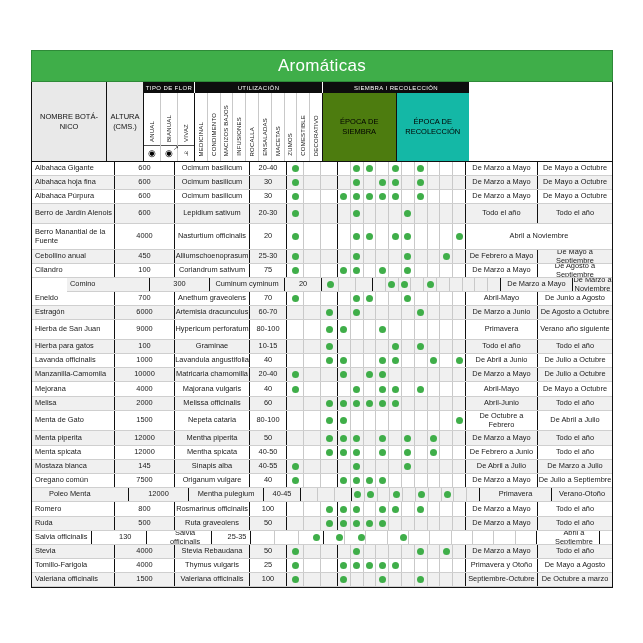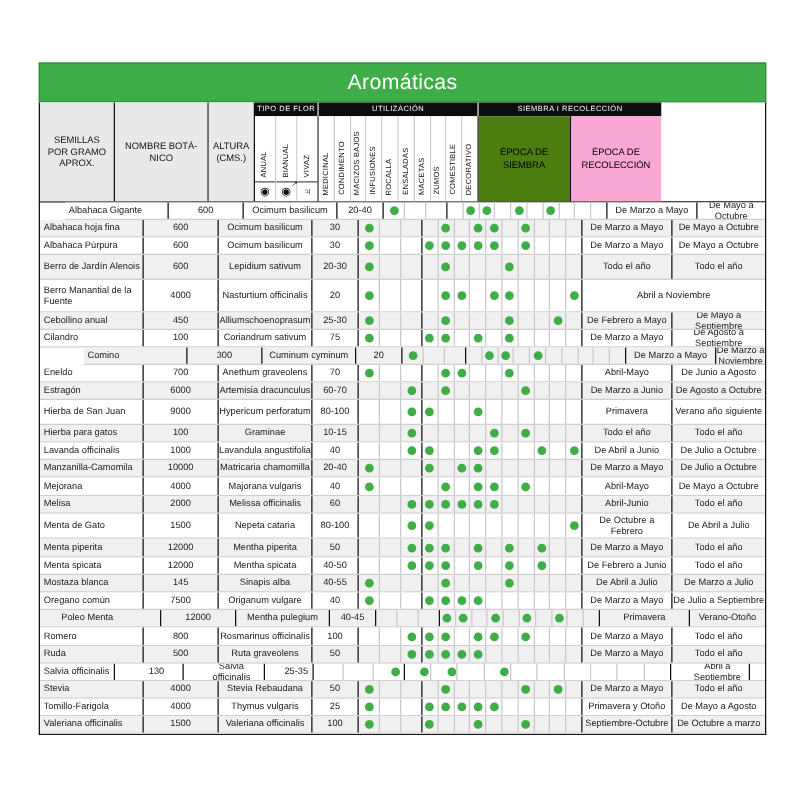--- a/index.html
+++ b/index.html
@@ -37,21 +37,20 @@
 </head>
 <body>
 
 <div id="sheet">
 
   <div class="title-bar">
     <span>Aromáticas</span>
   </div>
 
   <div class="hdr">
-    <div class="hcell w-sem">SEMILLAS POR GRAMO APROX.</div>
     <div class="hcell w-bot">NOMBRE BOTÁ- NICO</div>
     <div class="hcell w-alt">ALTURA (CMS.)</div>
 
     <div class="grp" style="width:51px;">
       <div class="grp-bar">TIPO DE FLOR</div>
       <div class="vcols" id="flor-cols">
           <div class="vcol" style="width: 17px;">
             <span class="vlabel">ANUAL</span>
             <div class="icon-strip">
               <span class="flower-glyph">◉</span>
@@ -105,27 +104,27 @@
           <div class="vcol" style="width: 12.8px;">
             <span class="vlabel" style="margin-bottom: 5px;">DECORATIVO</span>
           </div>
         </div>
     </div>
 
     <div class="grp" style="width:146px;">
       <div class="grp-bar" style="border-right:none;">SIEMBRA I RECOLECCIÓN</div>
       <div class="vcols">
         <div class="epoca-cell w-epo" style="background:#4d7c0f;flex:1;">ÉPOCA DE SIEMBRA</div>
-        <div class="epoca-cell w-epo" style="background:#f9a8d4;flex:1;border-right:none;">ÉPOCA DE RECOLECCIÓN</div>
+        <div class="epoca-cell w-epo" style="background:#14b8a6;flex:1;border-right:none;">ÉPOCA DE RECOLECCIÓN</div>
       </div>
     </div>
   </div>
 
   <div id="rows">
-      <div class="row" style="height: 14px; margin-left: 20px;">
+      <div class="row" style="height: 14px;">
         <div class="cell name w-name b-dark">Albahaca Gigante</div>
         <div class="cell w-sem b-dark">600</div>
         <div class="cell w-bot b-dark">Ocimum basilicum</div>
         <div class="cell w-alt b-dark">20-40</div>
         <div class="cell w-flor b-lite">
           <span class="dot"></span>
         </div>
         <div class="cell w-flor b-lite"></div>
         <div class="cell w-flor b-dark"></div>
         <div class="cell w-uso b-lite"></div>

